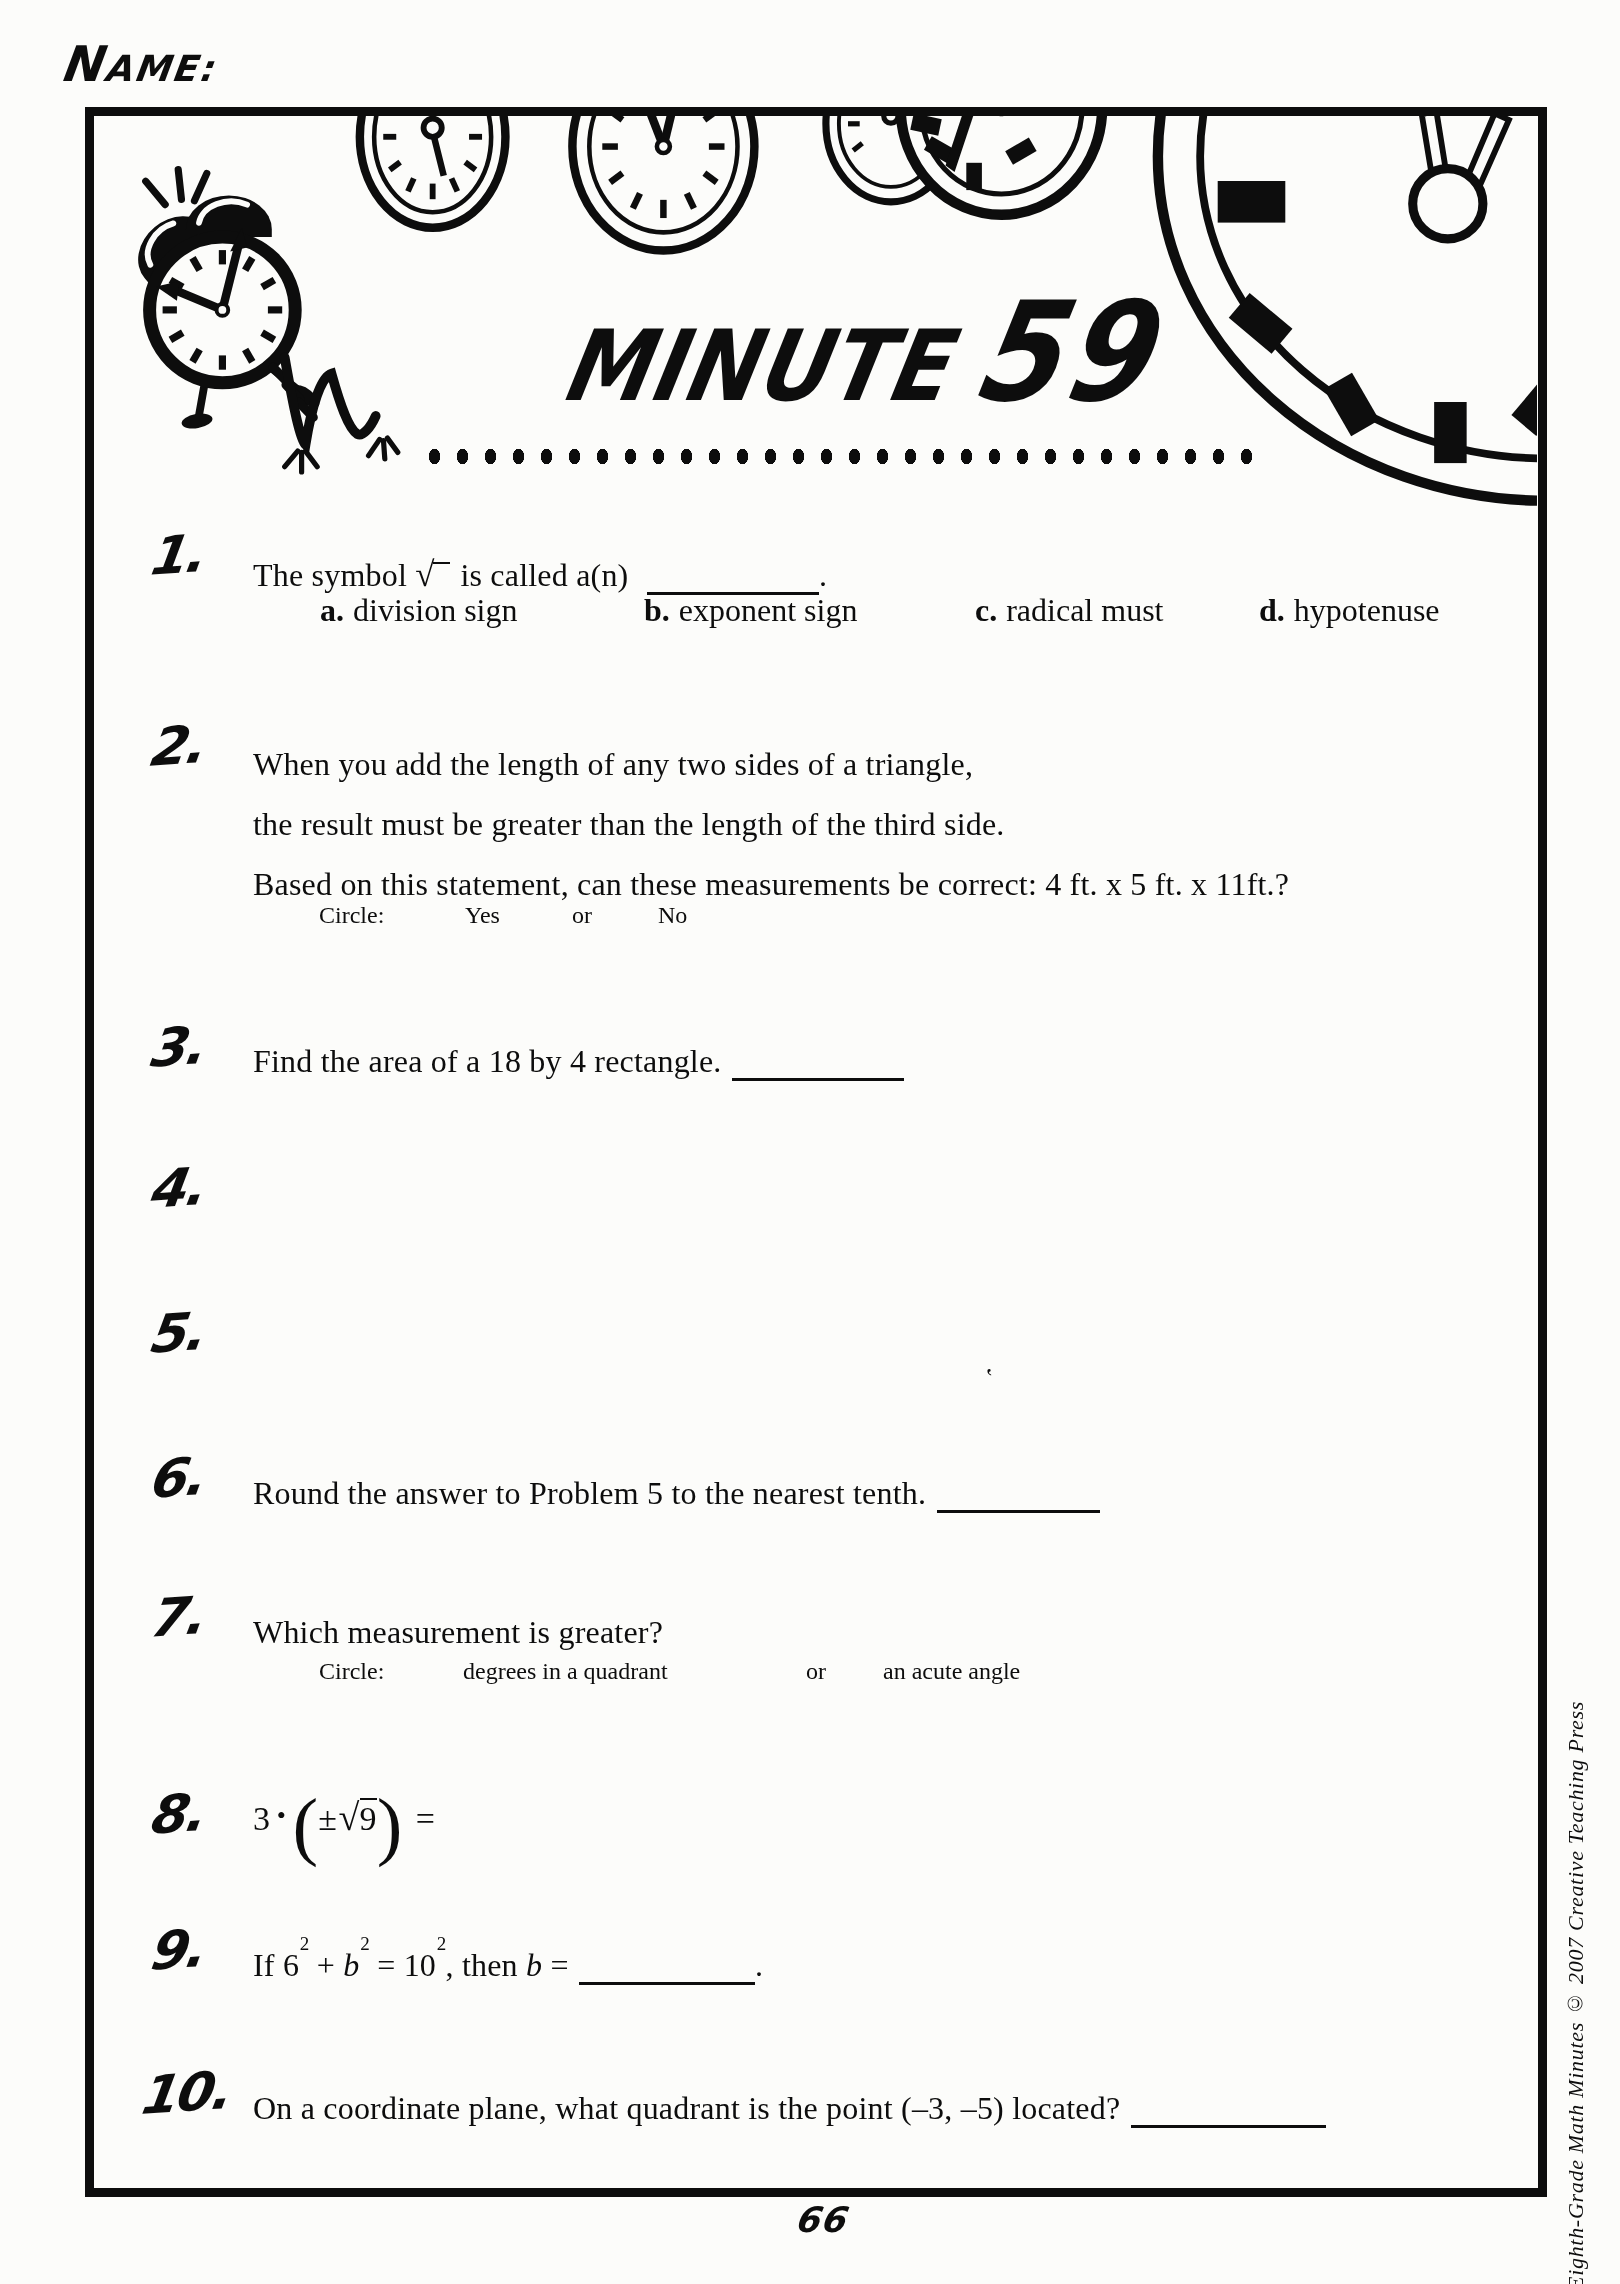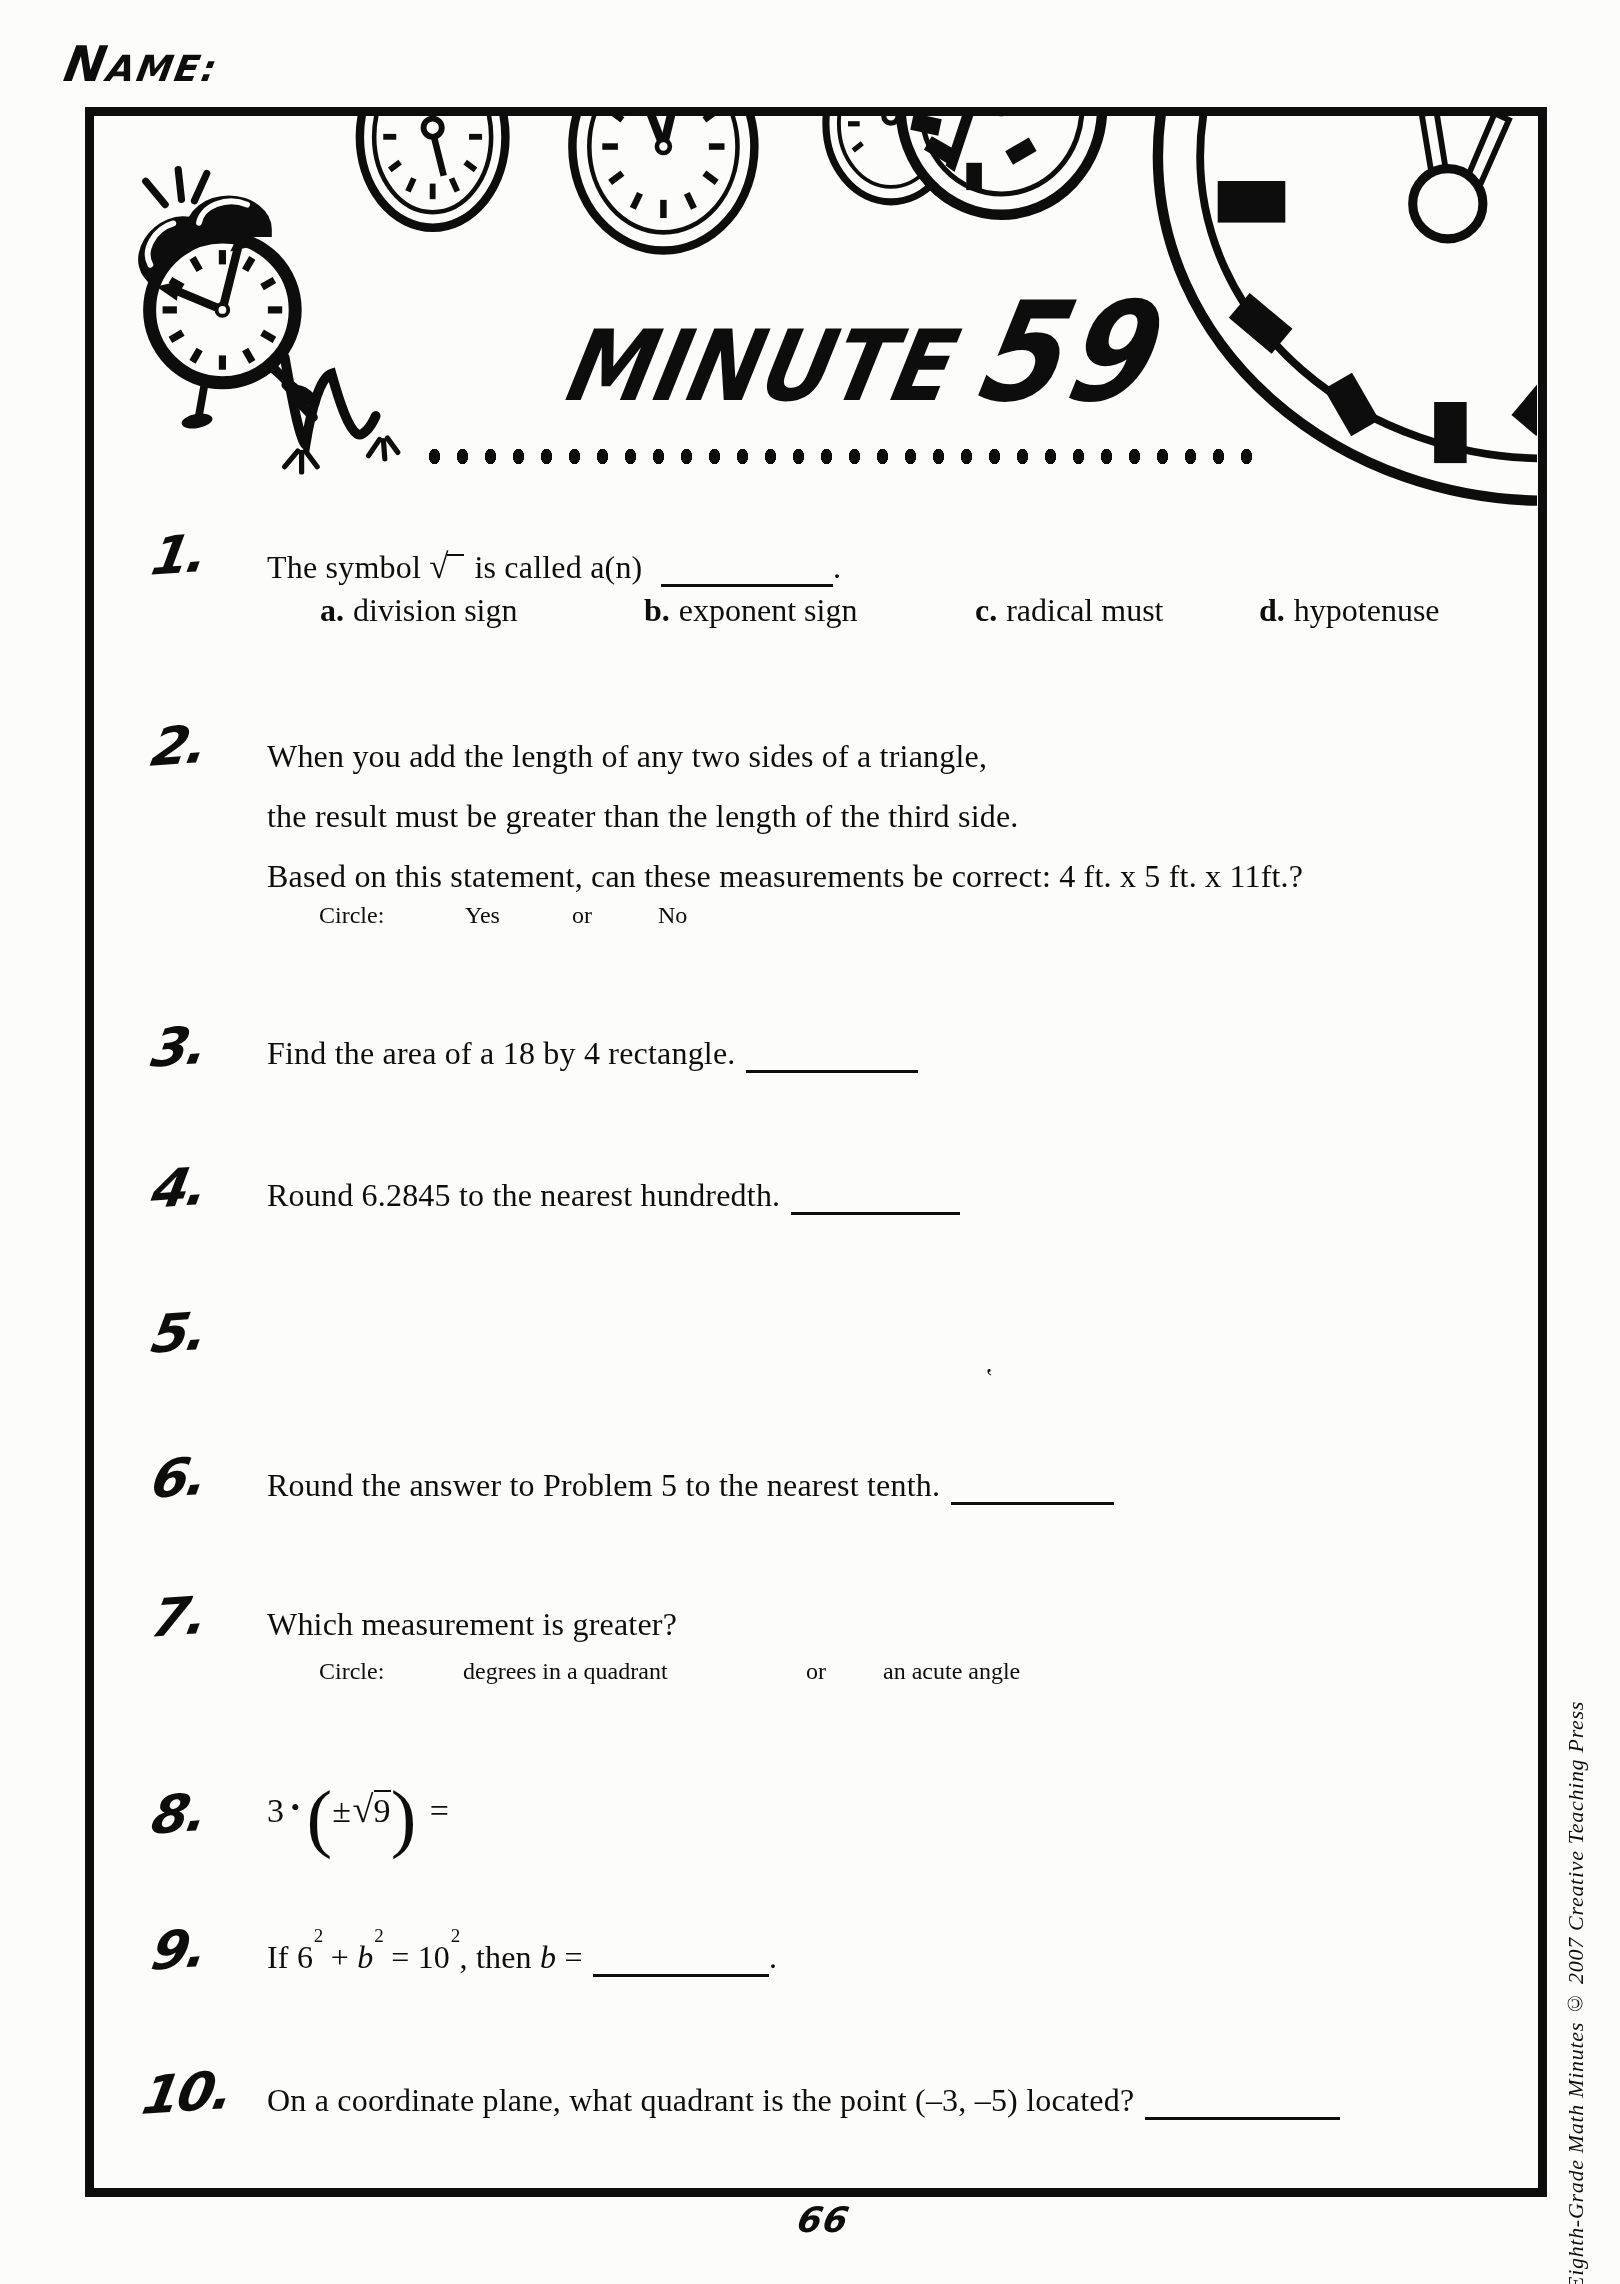--- a/index.html
+++ b/index.html
@@ -46,22 +46,23 @@
   .title-number{ font-size:138px; letter-spacing:3.9px; }
   
   .qnum{
     position:absolute; left:153px;
     font-family:"DejaVu Sans", sans-serif; font-weight:bold; font-style:italic;
     font-size:53px; letter-spacing:-2.6px;
     transform:skewX(-14deg) rotate(-4deg); transform-origin:center;
     white-space:nowrap;
   }
   .qline{
-    position:absolute; left:267px; font-size:32px; white-space:nowrap;
+    position:absolute; left:253px; font-size:32px; white-space:nowrap;
     letter-spacing:0.2px;
+    margin-top:8px;
   }
   .blank{
     display:inline-block; height:6.5px; border-bottom:3.3px solid #0d0d0d;
     vertical-align:-9px; margin-left:10.4px;
   }
   .w265{width:172px}.w260{width:169px}.w250{width:163px}.w270{width:176px}.w500{width:325px}.w300{width:195px}
   .opt{ position:absolute; font-size:32px; white-space:nowrap; }
   .okey{ font-weight:bold; margin-right:9px; }
   .citem{ position:absolute; font-size:24px; white-space:nowrap;font-family:Liberation Serif, serif; }
   .exp{ font-size:19px; position:relative; top:-14.3px; left:0.7px; letter-spacing:0; }
@@ -281,23 +282,20 @@
     <span class="citem" style="left:572px; top:902px">or</span>
     <span class="citem" style="left:658px; top:902px">No</span>
   </div>
 
   <div class="qnum" style="top:1016px">3.</div>
   <div class="qline" style="top:1035px">
     <span>Find the area of a 18 by 4 rectangle.</span><span class="blank w265"></span>
   </div>
 
   <div class="qnum" style="top:1157px">4.</div>
-  <div class="qline" style="top:1177px">
-    <span>Round 6.2845 to the nearest hundredth.</span><span class="blank w260"></span>
-  </div>
 
   <div class="qnum" style="top:1302px">5.</div>
   <span class="artifact">‛</span>
 
   <div class="qnum" style="top:1447px">6.</div>
   <div class="qline" style="top:1467px">
     <span>Round the answer to Problem 5 to the nearest tenth.</span><span class="blank w250"></span>
   </div>
 
   <div class="qnum" style="top:1586px">7.</div>

